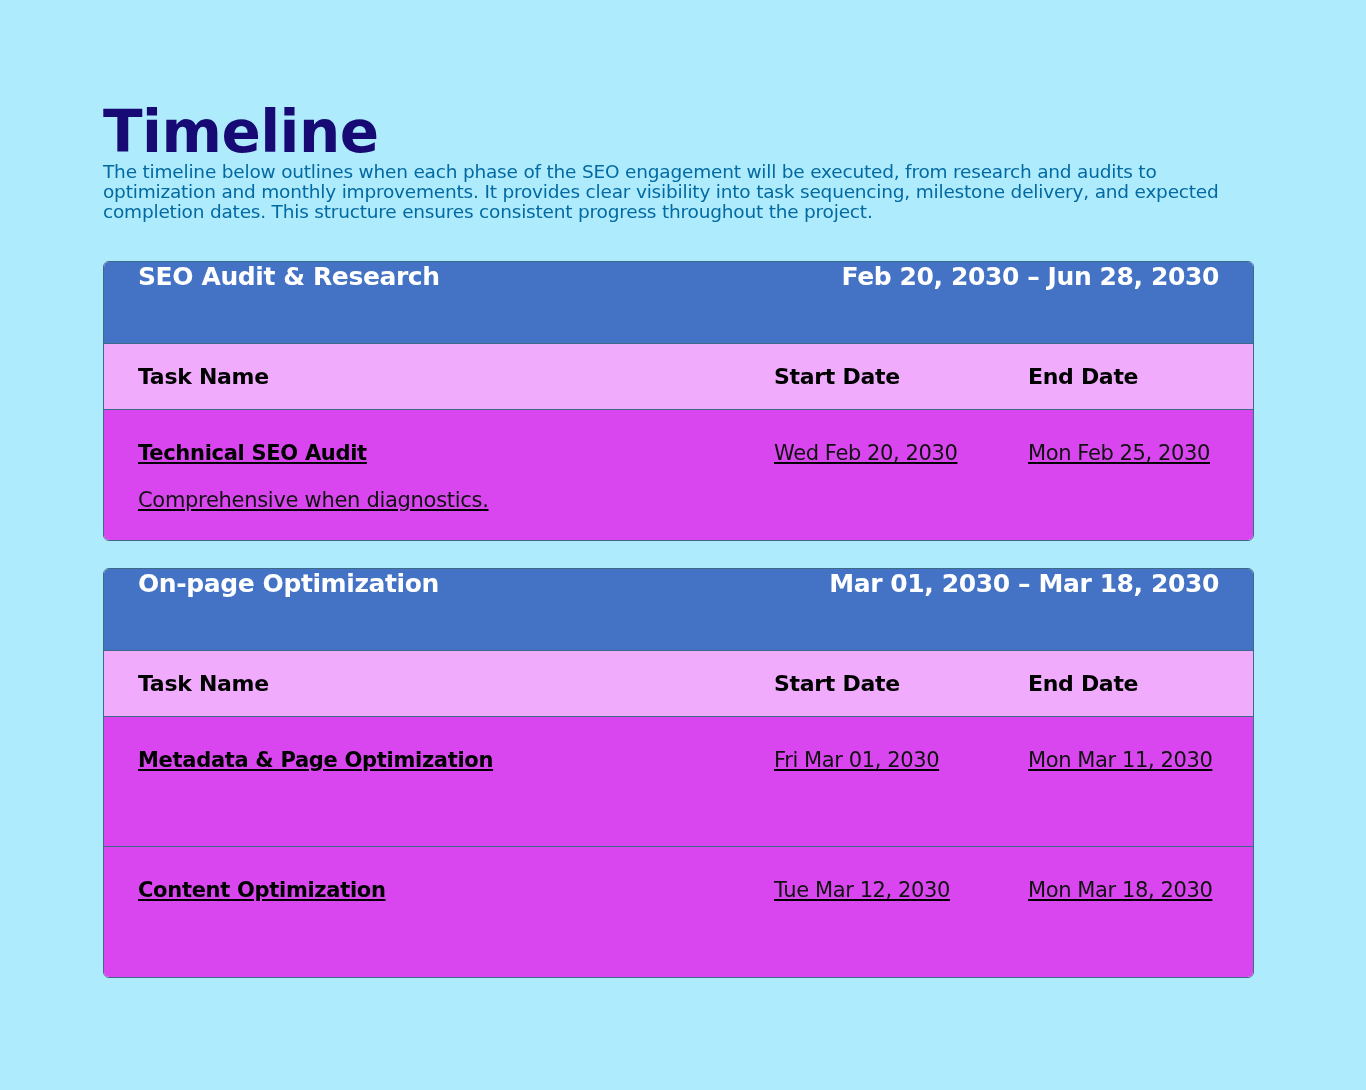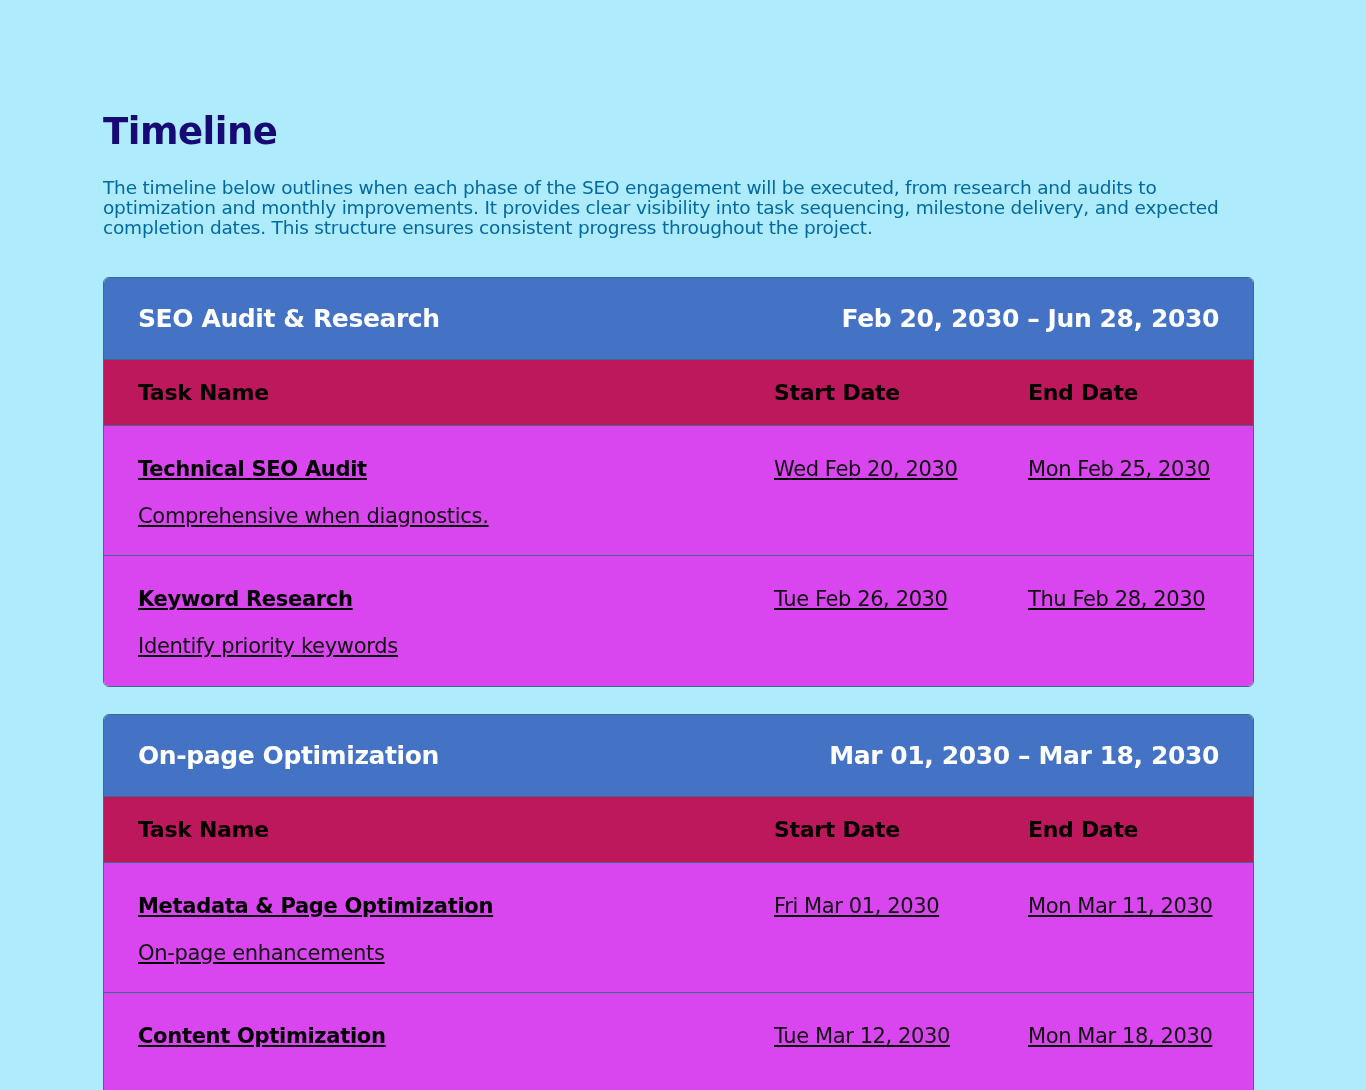--- a/index.html
+++ b/index.html
@@ -11,25 +11,24 @@
       font-family: "Liberation Sans", "DejaVu Sans", sans-serif;
       color: #000;
     }
     .page {
       padding: 102px 0 0 103px;
       width: 1366px;
     }
     .page-title {
       font-family: "DejaVu Sans", sans-serif;
       font-weight: bold;
-      font-size: 37px;
+      font-size: 58px;
       line-height: 60px;
       color: #170a75;
       letter-spacing: -0.5px;
-      margin-bottom: 16px;
     }
     .intro {
       width: 1160px;
       font-family: "DejaVu Sans", sans-serif;
       font-size: 18.5px;
       line-height: 20px;
       color: #0369a1;
       letter-spacing: -0.2px;
       margin-bottom: 39px;
     }
@@ -38,35 +37,34 @@
       border: 1.5px solid #3d6a86;
       border-radius: 6px;
       overflow: hidden;
       background: #fff;
       margin-bottom: 27px;
     }
     .phase-header {
       height: 82px;
       background: #4473c5;
       display: flex;
-      align-items: center;
       justify-content: space-between;
       padding: 0 34px 0 34px;
       color: #fff;
       border-bottom: 1.5px solid #3d6a86;
     }
     .phase-name, .phase-range {
       font-family: "DejaVu Sans", sans-serif;
       font-weight: bold;
       font-size: 25px;
       letter-spacing: -0.4px;
     }
     .col-header {
       height: 66px;
-      background: #be185d;
+      background: #f0abfc;
       display: flex;
       align-items: center;
       padding-left: 34px;
       border-bottom: 1.5px solid #3d6a86;
     }
     .col-header span {
       font-family: "DejaVu Sans", sans-serif;
       font-weight: bold;
       font-size: 22px;
       letter-spacing: -0.3px;
@@ -124,44 +122,35 @@
       <span class="c-end">End Date</span>
     </div>
     <div class="task-row">
       <div class="c-name">
         <div class="task-name">Technical SEO Audit</div>
         <div class="task-desc">Comprehensive when diagnostics.</div>
       </div>
       <div class="c-start date">Wed Feb 20, 2030</div>
       <div class="c-end date">Mon Feb 25, 2030</div>
     </div>
-    <div class="task-row">
-      <div class="c-name">
-        <div class="task-name">Keyword Research</div>
-        <div class="task-desc">Identify priority keywords</div>
-      </div>
-      <div class="c-start date">Tue Feb 26, 2030</div>
-      <div class="c-end date">Thu Feb 28, 2030</div>
-    </div>
   </section>
 
   <section class="phase">
     <div class="phase-header">
       <span class="phase-name">On-page Optimization</span>
       <span class="phase-range">Mar 01, 2030 – Mar 18, 2030</span>
     </div>
     <div class="col-header">
       <span class="c-name">Task Name</span>
       <span class="c-start">Start Date</span>
       <span class="c-end">End Date</span>
     </div>
     <div class="task-row">
       <div class="c-name">
         <div class="task-name">Metadata &amp; Page Optimization</div>
-        <div class="task-desc">On-page enhancements</div>
       </div>
       <div class="c-start date">Fri Mar 01, 2030</div>
       <div class="c-end date">Mon Mar 11, 2030</div>
     </div>
     <div class="task-row">
       <div class="c-name">
         <div class="task-name">Content Optimization</div>
         <div class="task-desc"></div>
       </div>
       <div class="c-start date">Tue Mar 12, 2030</div>

